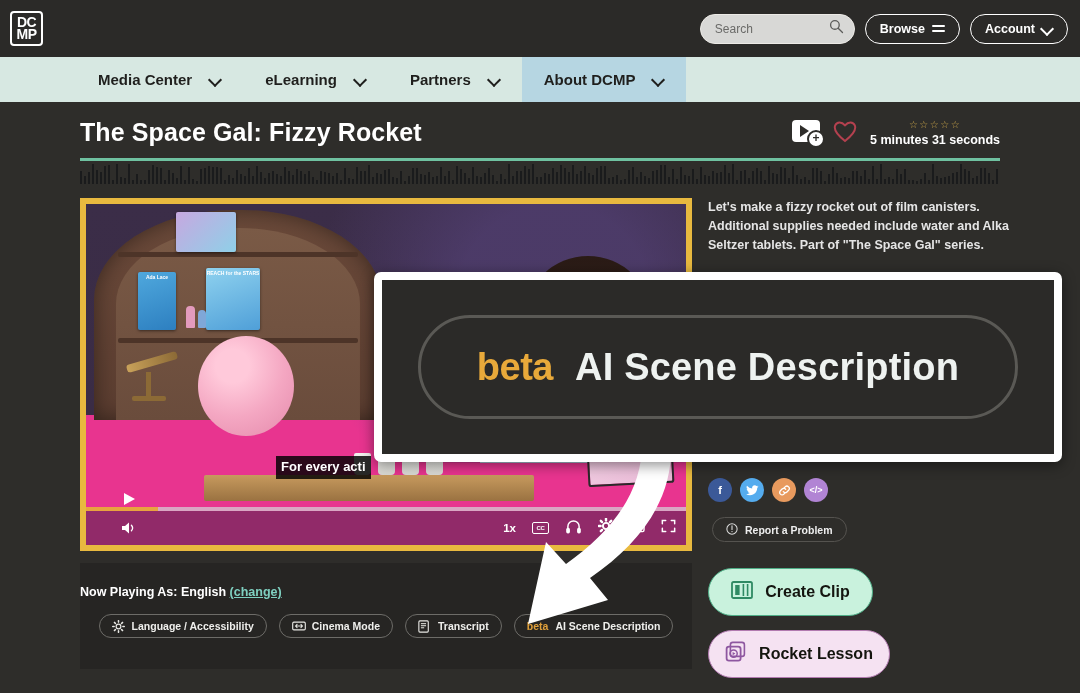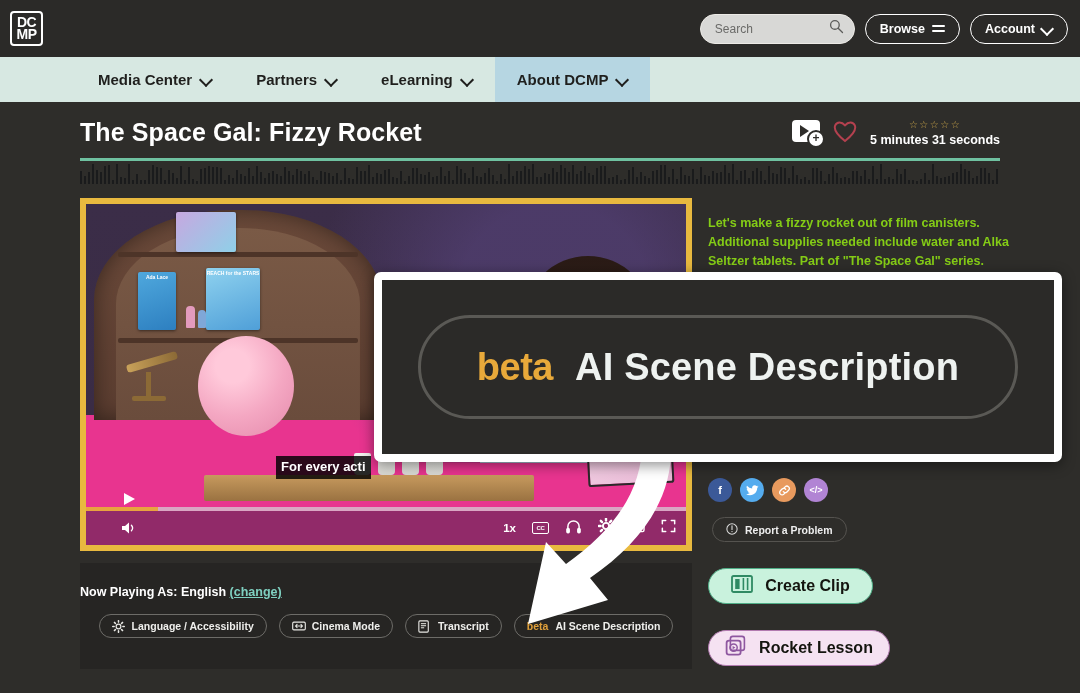--- a/index.html
+++ b/index.html
@@ -54,21 +54,21 @@
   .browse-lines i:nth-child(1) { width: 13px; }
   .browse-lines i:nth-child(2) { width: 13px; }
 
   
   .navbar {
     position: absolute; left: 0; top: 57px; width: 1080px; height: 47px;
     background: #d7e8e2; display: flex; align-items: stretch;
     padding-left: 76px; border-bottom: 2px solid #2e2d2a;
   }
   .nav-item {
-    display: flex; align-items: center; gap: 9px;
+    display: flex; align-items: center; gap: 18px;
     padding: 17px 22px; color: #1f1f1d; font-size: 15px; font-weight: 700;
     white-space: nowrap;
   }
   .nav-item.active { background: #b6d6e2; }
   .chev {
     width: 11px; height: 11px; position: relative; display: inline-block;
   }
   .chev::before {
     content: ""; position: absolute; left: 0; top: 1px;
     width: 8px; height: 8px;
@@ -265,21 +265,21 @@
     font-size: 10.5px; font-weight: 700; white-space: nowrap;
   }
   .ghost-btn .beta { color: #e0a03a; font-weight: 800; }
   .mini-ico { width: 13px; height: 13px; display: block; }
 
   
   .right-col {
     position: absolute; left: 708px; top: 198px; width: 330px;
   }
   .desc {
-    color: #84cc16; font-size: 12.5px; font-weight: 700; line-height: 1.52; margin-top: 16px;
+    color: #e5e5e5; font-size: 12.5px; font-weight: 700; line-height: 1.52;
   }
   .media-details-h {
     color: #fff; font-size: 18px; font-weight: 800; margin-top: 16px;
   }
   .share-row {
     position: absolute; left: 708px; top: 478px;
     display: flex; align-items: center; gap: 8px;
   }
   .share-dot {
     width: 24px; height: 24px; border-radius: 50%;
@@ -287,21 +287,21 @@
     color: #fff; font-size: 11px; font-weight: 800;
   }
   .report-btn {
     position: absolute; left: 712px; top: 517px;
     height: 25px; border-radius: 13px; border: 1.2px solid #55534f;
     color: #eee; background: transparent;
     display: flex; align-items: center; gap: 7px; padding: 0 13px;
     font-size: 10.5px; font-weight: 700;
   }
   .big-btn {
-    position: absolute; left: 708px; height: 36px; border-radius: 26px;
+    position: absolute; left: 708px; height: 48px; border-radius: 26px;
     display: flex; align-items: center; justify-content: center; gap: 12px;
     font-size: 16px; font-weight: 800; color: #14150f;
   }
   .btn-clip { top: 568px; width: 165px; background: #c9f2dd; border: 1.6px solid #4fae87; }
   .btn-lesson { top: 630px; width: 182px; background: #f5e2f2; border: 1.6px solid #b27ab0; }
 
   
   .callout {
     position: absolute; left: 374px; top: 272px; width: 688px; height: 190px;
     background: #fff; border-radius: 7px; padding: 8px;
@@ -366,25 +366,25 @@
       </div>
     </div>
   </div>
 
   <div class="navbar">
     <div class="nav-item">
       <span>Media Center</span>
       <span class="chev"></span>
     </div>
     <div class="nav-item">
+      <span>eLearning</span>
+      <span class="chev"></span>
+    </div>
+    <div class="nav-item">
       <span>Partners</span>
-      <span class="chev"></span>
-    </div>
-    <div class="nav-item">
-      <span>eLearning</span>
       <span class="chev"></span>
     </div>
     <div class="nav-item active">
       <span>About DCMP</span>
       <span class="chev"></span>
     </div>
   </div>
 
   <div class="title-row">
     <div class="page-title">The Space Gal: Fizzy Rocket</div>

